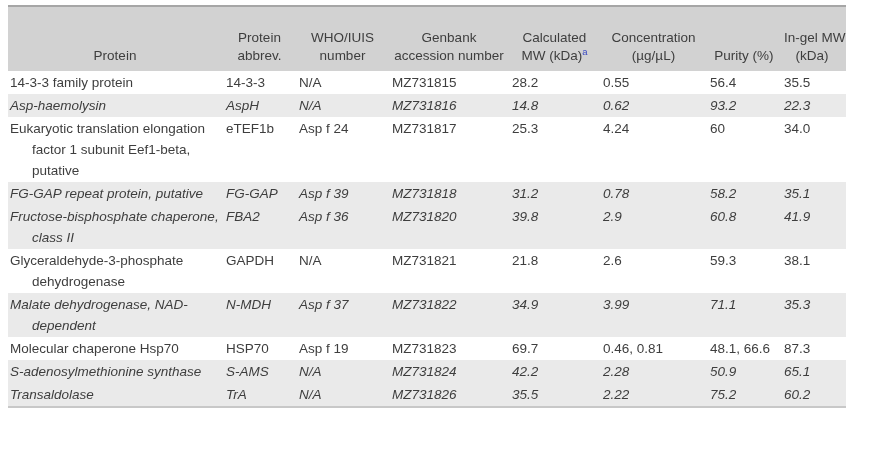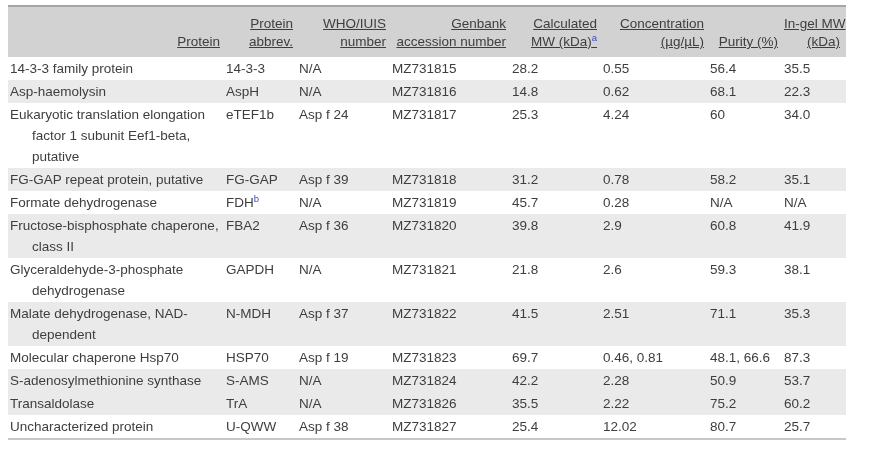--- a/index.html
+++ b/index.html
@@ -26,41 +26,40 @@
   col.c1{width:218px}
   col.c2{width:73px}
   col.c3{width:93px}
   col.c4{width:120px}
   col.c5{width:91px}
   col.c6{width:107px}
   col.c7{width:74px}
   col.c8{width:62px}
   thead th{
     background:var(--header-bg);
-    text-align:right;vertical-align:bottom;
+    text-align:center;vertical-align:bottom;
     font-weight:400;
-    padding:8px 6px 6px 0;
+    padding:22px 6px 6px 0;
     line-height:18px;
     border-top:2px solid var(--top-border);
     white-space:nowrap;
-    text-decoration:underline;
   }
   thead th.first{padding-left:2px;}
   tbody td{
     vertical-align:top;
     padding:1px 6px 1px 0;
     line-height:21px;
   }
   tbody td.first{
     padding-left:24px;
     text-indent:-22px;
     margin-top:16px;
   }
   tbody td:not(.first){white-space:nowrap;}
-  tbody tr.alt td{background:var(--alt-bg);}
+  tbody tr.alt td{background:var(--alt-bg);font-style:italic;}
   tbody tr:last-child td{border-bottom:2px solid var(--bottom-border);}
   sup{
     color:var(--sup);
     font-size:9.5px;
     line-height:0;
   }
 </style>
 </head>
 <body>
 
@@ -99,21 +98,21 @@
           <td><span>56.4</span></td>
           <td><span>35.5</span></td>
         </tr>
         <tr class="alt">
           <td class="first"><span>Asp-haemolysin</span></td>
           <td><span>AspH</span></td>
           <td><span>N/A</span></td>
           <td><span>MZ731816</span></td>
           <td><span>14.8</span></td>
           <td><span>0.62</span></td>
-          <td><span>68.1</span></td>
+          <td><span>93.2</span></td>
           <td><span>22.3</span></td>
         </tr>
         <tr>
           <td class="first"><span>Eukaryotic translation elongation factor 1 subunit Eef1-beta, putative</span></td>
           <td><span>eTEF1b</span></td>
           <td><span>Asp f 24</span></td>
           <td><span>MZ731817</span></td>
           <td><span>25.3</span></td>
           <td><span>4.24</span></td>
           <td><span>60</span></td>
@@ -121,30 +120,20 @@
         </tr>
         <tr class="alt">
           <td class="first"><span>FG-GAP repeat protein, putative</span></td>
           <td><span>FG-GAP</span></td>
           <td><span>Asp f 39</span></td>
           <td><span>MZ731818</span></td>
           <td><span>31.2</span></td>
           <td><span>0.78</span></td>
           <td><span>58.2</span></td>
           <td><span>35.1</span></td>
-        </tr>
-        <tr>
-          <td class="first"><span>Formate dehydrogenase</span></td>
-          <td><span>FDH</span><sup>b</sup></td>
-          <td><span>N/A</span></td>
-          <td><span>MZ731819</span></td>
-          <td><span>45.7</span></td>
-          <td><span>0.28</span></td>
-          <td><span>N/A</span></td>
-          <td><span>N/A</span></td>
         </tr>
         <tr class="alt">
           <td class="first"><span>Fructose-bisphosphate chaperone, class II</span></td>
           <td><span>FBA2</span></td>
           <td><span>Asp f 36</span></td>
           <td><span>MZ731820</span></td>
           <td><span>39.8</span></td>
           <td><span>2.9</span></td>
           <td><span>60.8</span></td>
           <td><span>41.9</span></td>
@@ -157,22 +146,22 @@
           <td><span>21.8</span></td>
           <td><span>2.6</span></td>
           <td><span>59.3</span></td>
           <td><span>38.1</span></td>
         </tr>
         <tr class="alt">
           <td class="first"><span>Malate dehydrogenase, NAD-dependent</span></td>
           <td><span>N-MDH</span></td>
           <td><span>Asp f 37</span></td>
           <td><span>MZ731822</span></td>
-          <td><span>41.5</span></td>
-          <td><span>2.51</span></td>
+          <td><span>34.9</span></td>
+          <td><span>3.99</span></td>
           <td><span>71.1</span></td>
           <td><span>35.3</span></td>
         </tr>
         <tr>
           <td class="first"><span>Molecular chaperone Hsp70</span></td>
           <td><span>HSP70</span></td>
           <td><span>Asp f 19</span></td>
           <td><span>MZ731823</span></td>
           <td><span>69.7</span></td>
           <td><span>0.46, 0.81</span></td>
@@ -180,37 +169,27 @@
           <td><span>87.3</span></td>
         </tr>
         <tr class="alt">
           <td class="first"><span>S-adenosylmethionine synthase</span></td>
           <td><span>S-AMS</span></td>
           <td><span>N/A</span></td>
           <td><span>MZ731824</span></td>
           <td><span>42.2</span></td>
           <td><span>2.28</span></td>
           <td><span>50.9</span></td>
-          <td><span>53.7</span></td>
+          <td><span>65.1</span></td>
         </tr>
         <tr class="alt">
           <td class="first"><span>Transaldolase</span></td>
           <td><span>TrA</span></td>
           <td><span>N/A</span></td>
           <td><span>MZ731826</span></td>
           <td><span>35.5</span></td>
           <td><span>2.22</span></td>
           <td><span>75.2</span></td>
           <td><span>60.2</span></td>
         </tr>
-        <tr>
-          <td class="first"><span>Uncharacterized protein</span></td>
-          <td><span>U-QWW</span></td>
-          <td><span>Asp f 38</span></td>
-          <td><span>MZ731827</span></td>
-          <td><span>25.4</span></td>
-          <td><span>12.02</span></td>
-          <td><span>80.7</span></td>
-          <td><span>25.7</span></td>
-        </tr>
       </tbody>
   </table>
 </div>
 
 </body></html>

